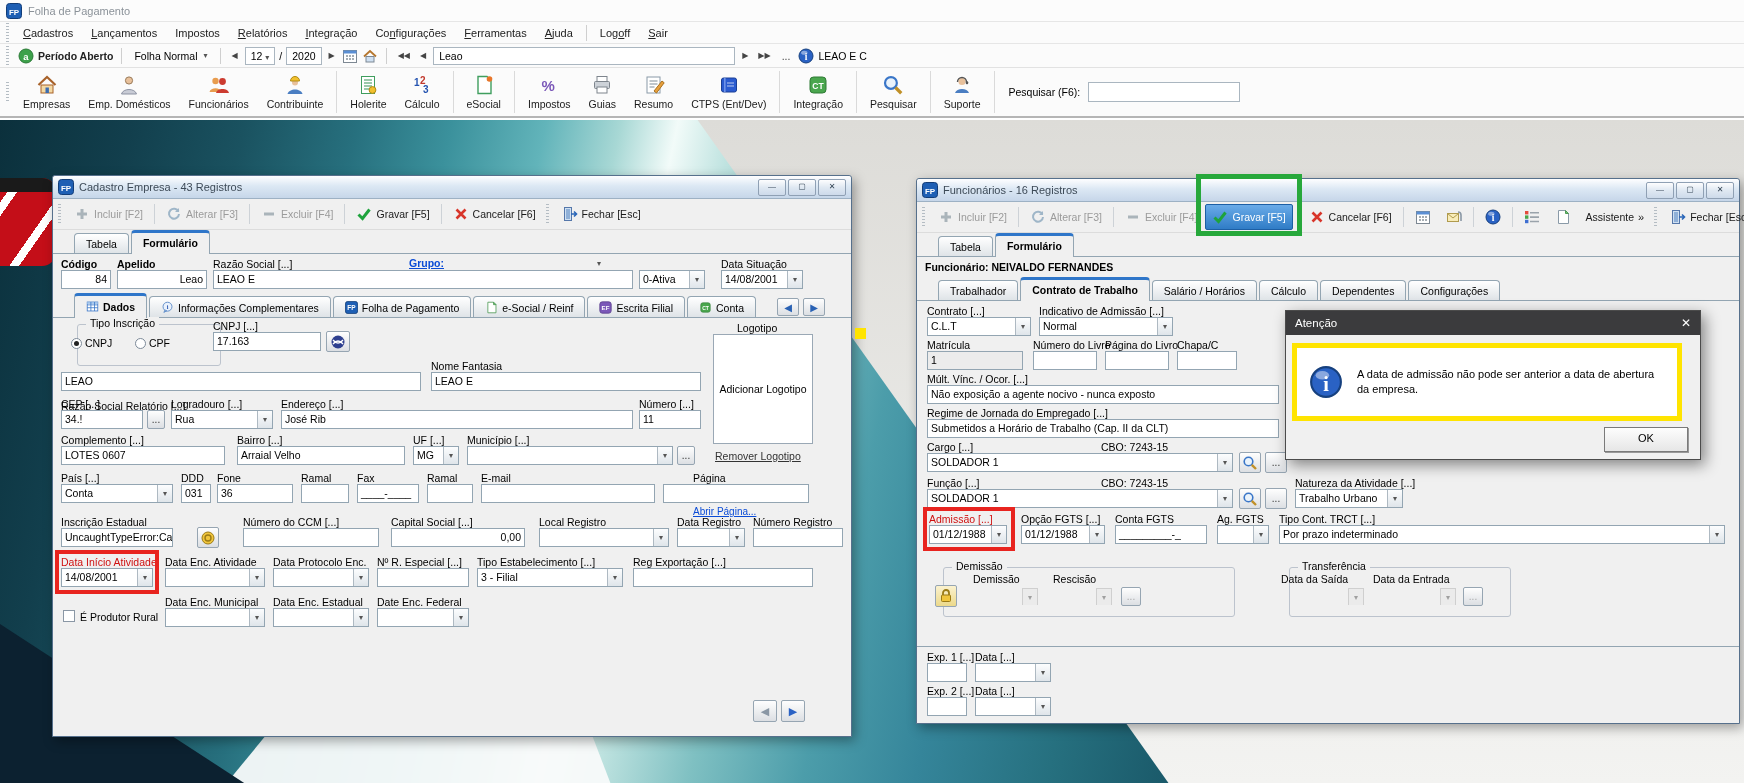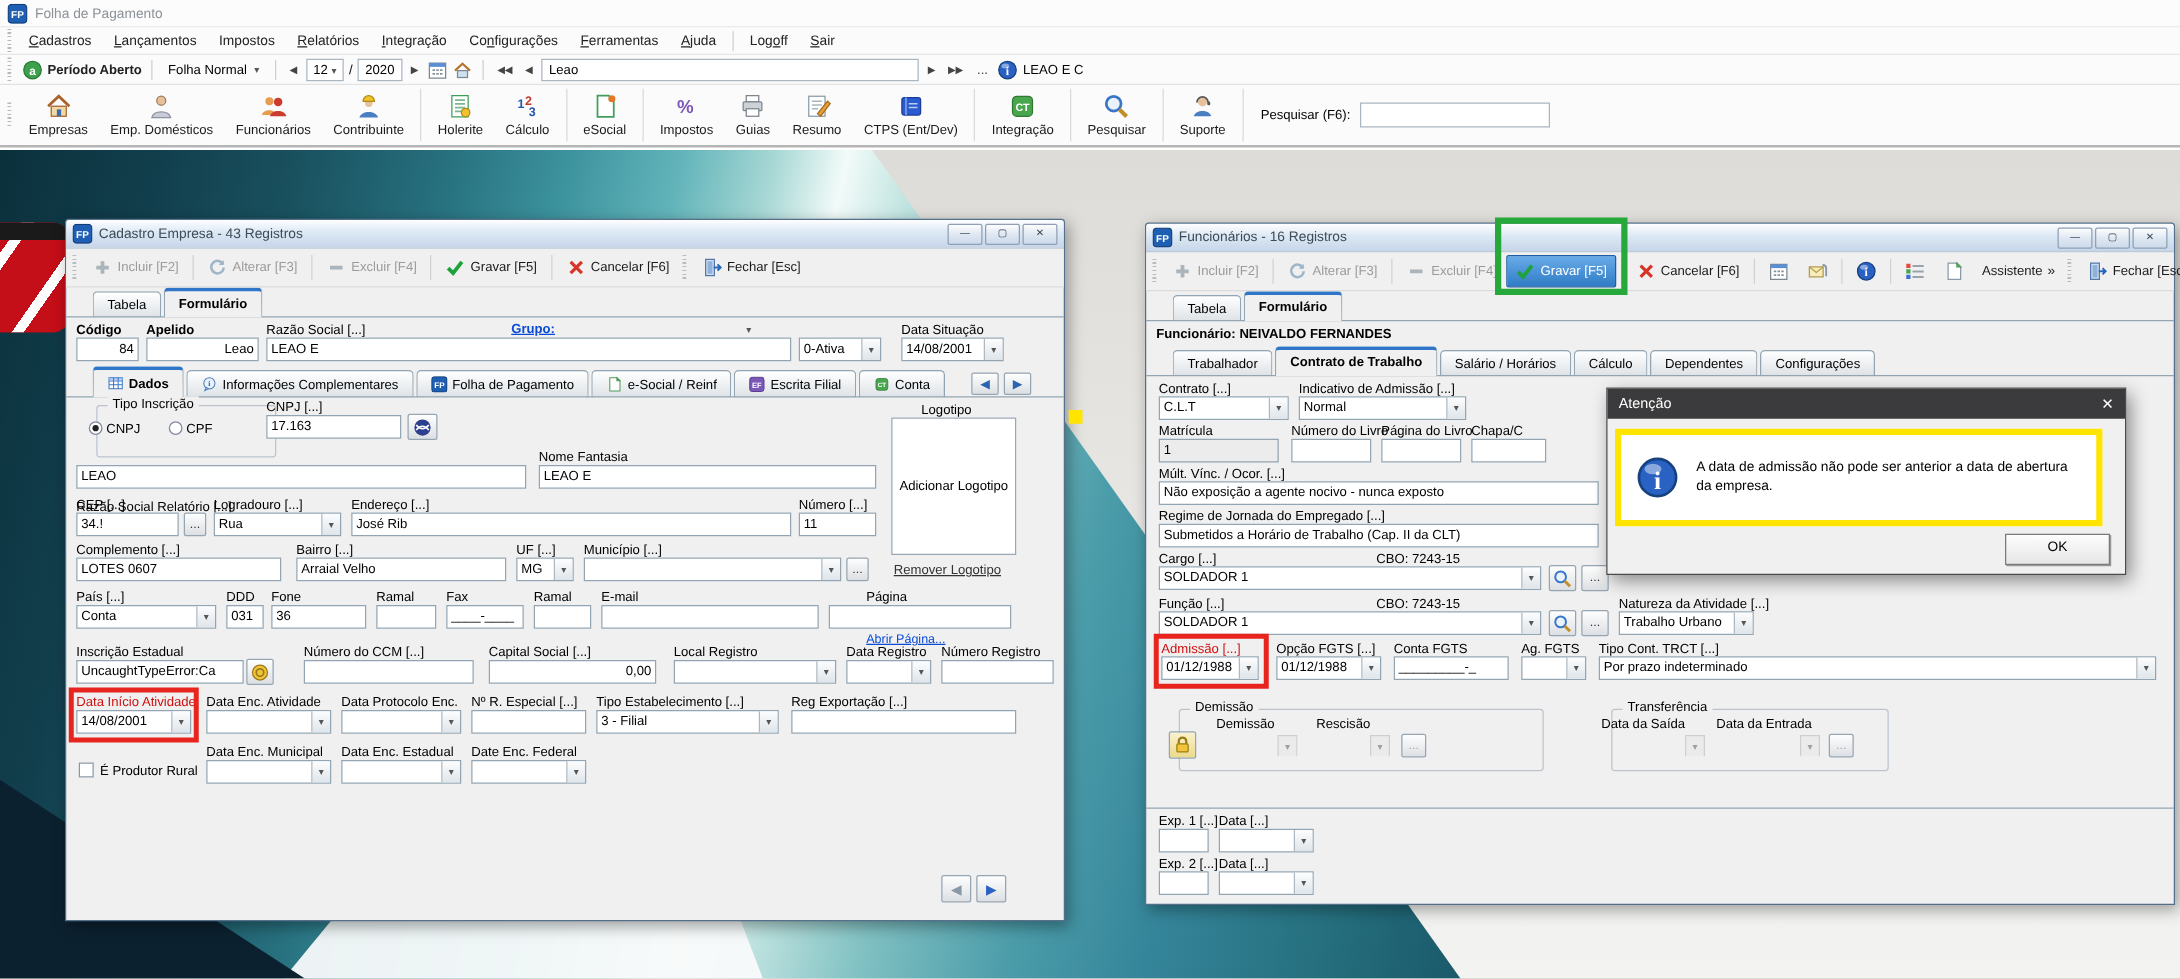--- a/index.html
+++ b/index.html
@@ -545,21 +545,21 @@
     <div class="tb" style="left:304px;top:308px;width:62px;">____-____</div>
     <div class="lbl" style="left:374px;top:296px;">Ramal</div>
     <div class="tb" style="left:374px;top:308px;width:46px;"></div>
     <div class="lbl" style="left:428px;top:296px;">E-mail</div>
     <div class="tb" style="left:428px;top:308px;width:174px;"></div>
     <div class="lbl" style="left:640px;top:296px;">Página</div>
     <div class="tb" style="left:610px;top:308px;width:146px;"></div>
     <div class="lnk" style="left:640px;top:330px;font-size:10px;">Abrir Página...</div>
 
     <div class="lbl" style="left:8px;top:340px;">Inscrição Estadual</div>
-    <div class="tb" style="left:8px;top:352px;width:134px;">UncaughtTypeError:Ca</div>
+    <div class="tb" style="left:8px;top:352px;width:112px;">UncaughtTypeError:Ca</div>
     <div class="btn3" style="left:144px;top:351px;width:22px;height:21px;">
         <span class="ic">
           <svg viewBox="0 0 16 16">
             <circle cx="8" cy="8" r="6" fill="#f0c53c" stroke="#9b7b16"></circle>
             <circle cx="8" cy="8" r="3" fill="none" stroke="#9b7b16" stroke-width="1.4"></circle>
           </svg>
         </span>
       </div>
     <div class="lbl" style="left:190px;top:340px;">Número do CCM [...]</div>
     <div class="tb" style="left:190px;top:352px;width:136px;"></div>

